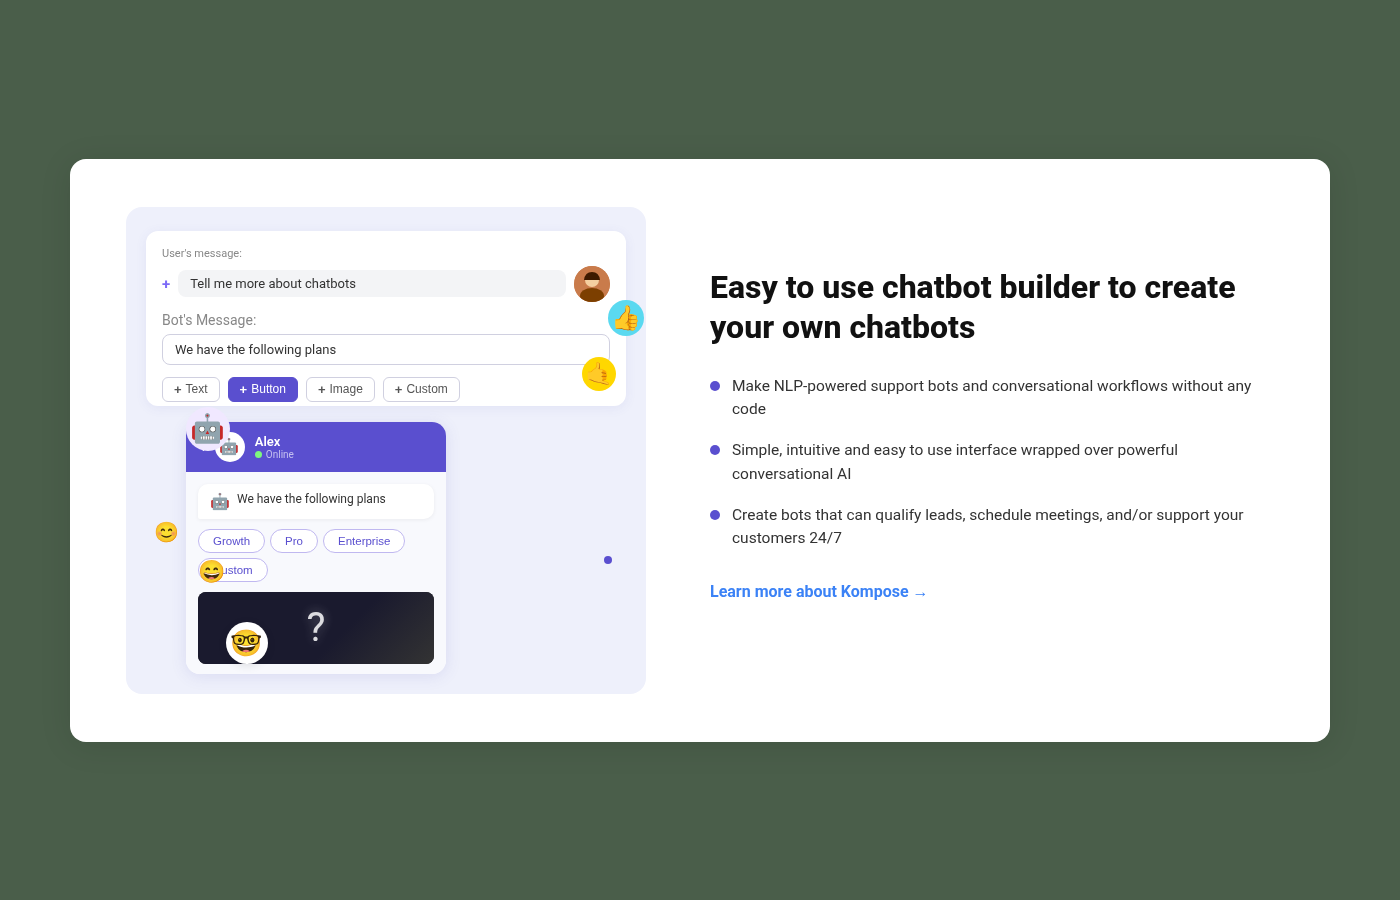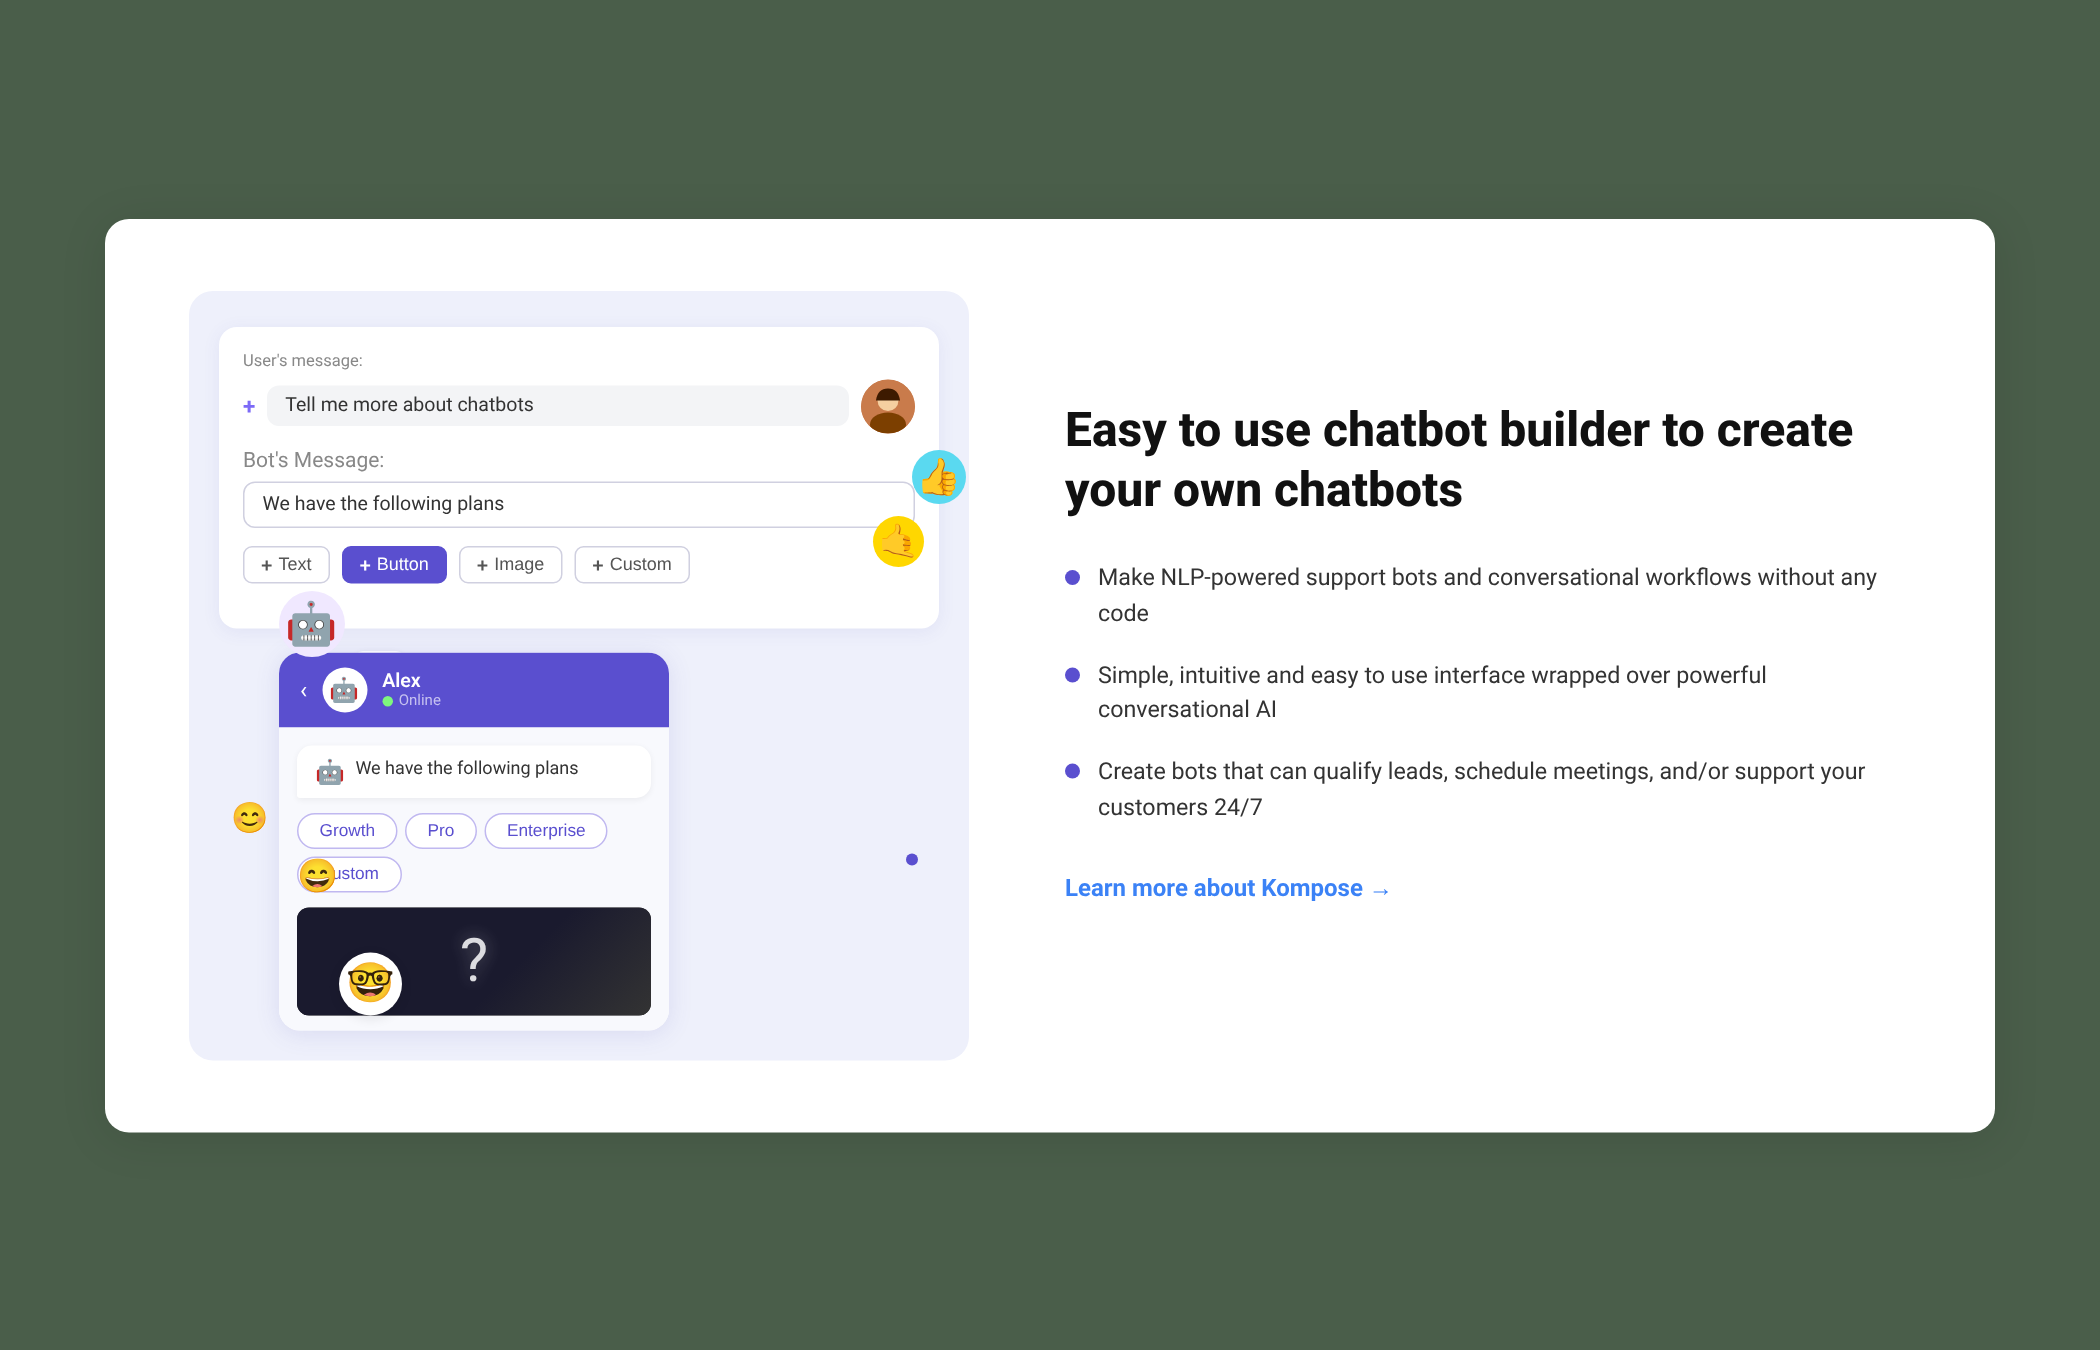--- a/index.html
+++ b/index.html
@@ -34,21 +34,21 @@
       position: relative;
       min-height: 480px;
       display: flex;
       flex-direction: column;
       gap: 0;
     }
     
     .builder-ui {
       background: #fff;
       border-radius: 12px;
-      padding: 16px 16px 30px 16px;
+      padding: 16px 16px 4px 16px;
       box-shadow: 0 2px 12px rgba(80,80,180,0.08);
       margin-bottom: 12px;
       position: relative;
       z-index: 2;
     }
     .user-message-label {
       font-size: 11px;
       color: #888;
       margin-bottom: 6px;
     }

